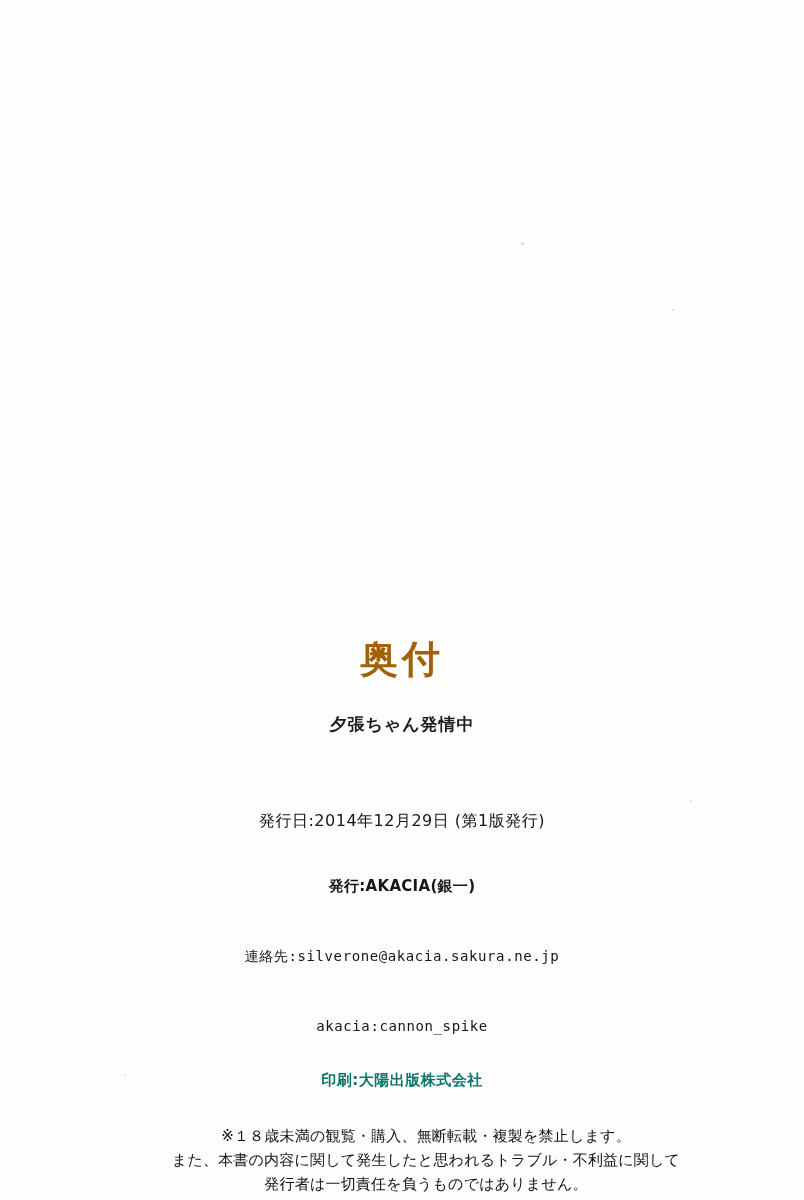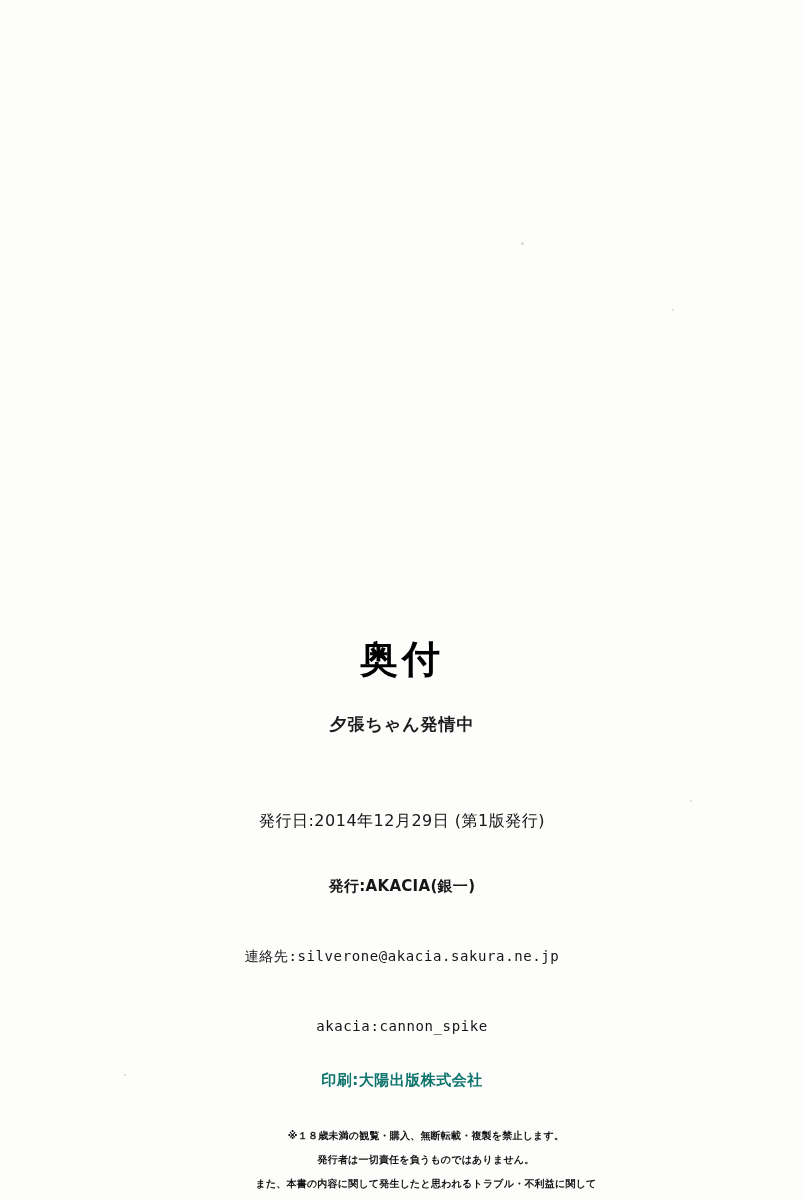--- a/index.html
+++ b/index.html
@@ -26,21 +26,21 @@
     left: 0;
     right: 0;
     top: 640px;
     text-align: center;
   }
   .colophon-title {
     font-family: "DejaVu Sans", sans-serif;
     font-weight: bold;
     font-size: 38px;
     letter-spacing: 4px;
-    color: #000000;
+    color: #a16207;
     margin: 0 0 38px 0;
     line-height: 1;
   }
   .work-title {
     font-family: "DejaVu Sans", sans-serif;
     font-size: 17px;
     font-weight: bold;
     letter-spacing: 1px;
     color: #1b1b1b;
     margin: 0 0 80px 0;
@@ -80,22 +80,22 @@
     letter-spacing: 0.5px;
     color: #0f766e;
     margin: 0 0 36px 0;
     line-height: 1;
   }
   .notice-block {
     margin: 0;
   }
   .notice-line {
     font-family: "DejaVu Sans", sans-serif;
-    font-size: 10px;
-    font-weight: bold;
+    font-size: 15px;
+    font-weight: normal;
     letter-spacing: 0.2px;
     color: #141414;
     line-height: 24px;
     padding-left: 48px;
   }
   .speck {
     position: absolute;
     background: #d9d9d9;
     border-radius: 50%;
   }
@@ -125,18 +125,18 @@
     <div class="contact-block">
       <div class="contact-line">発行:AKACIA(銀一)</div>
       <div class="contact-line mono">連絡先:silverone@akacia.sakura.ne.jp</div>
       <div class="contact-line mono">akacia:cannon_spike</div>
     </div>
 
     <div class="printer-line">印刷:大陽出版株式会社</div>
 
     <div class="notice-block">
       <div class="notice-line">※１８歳未満の観覧・購入、無断転載・複製を禁止します。</div>
+      <div class="notice-line">また、本書の内容に関して発生したと思われるトラブル・不利益に関して</div>
       <div class="notice-line">発行者は一切責任を負うものではありません。</div>
-      <div class="notice-line">また、本書の内容に関して発生したと思われるトラブル・不利益に関して</div>
     </div>
 
   </div>
 </div>
 
 </body></html>

